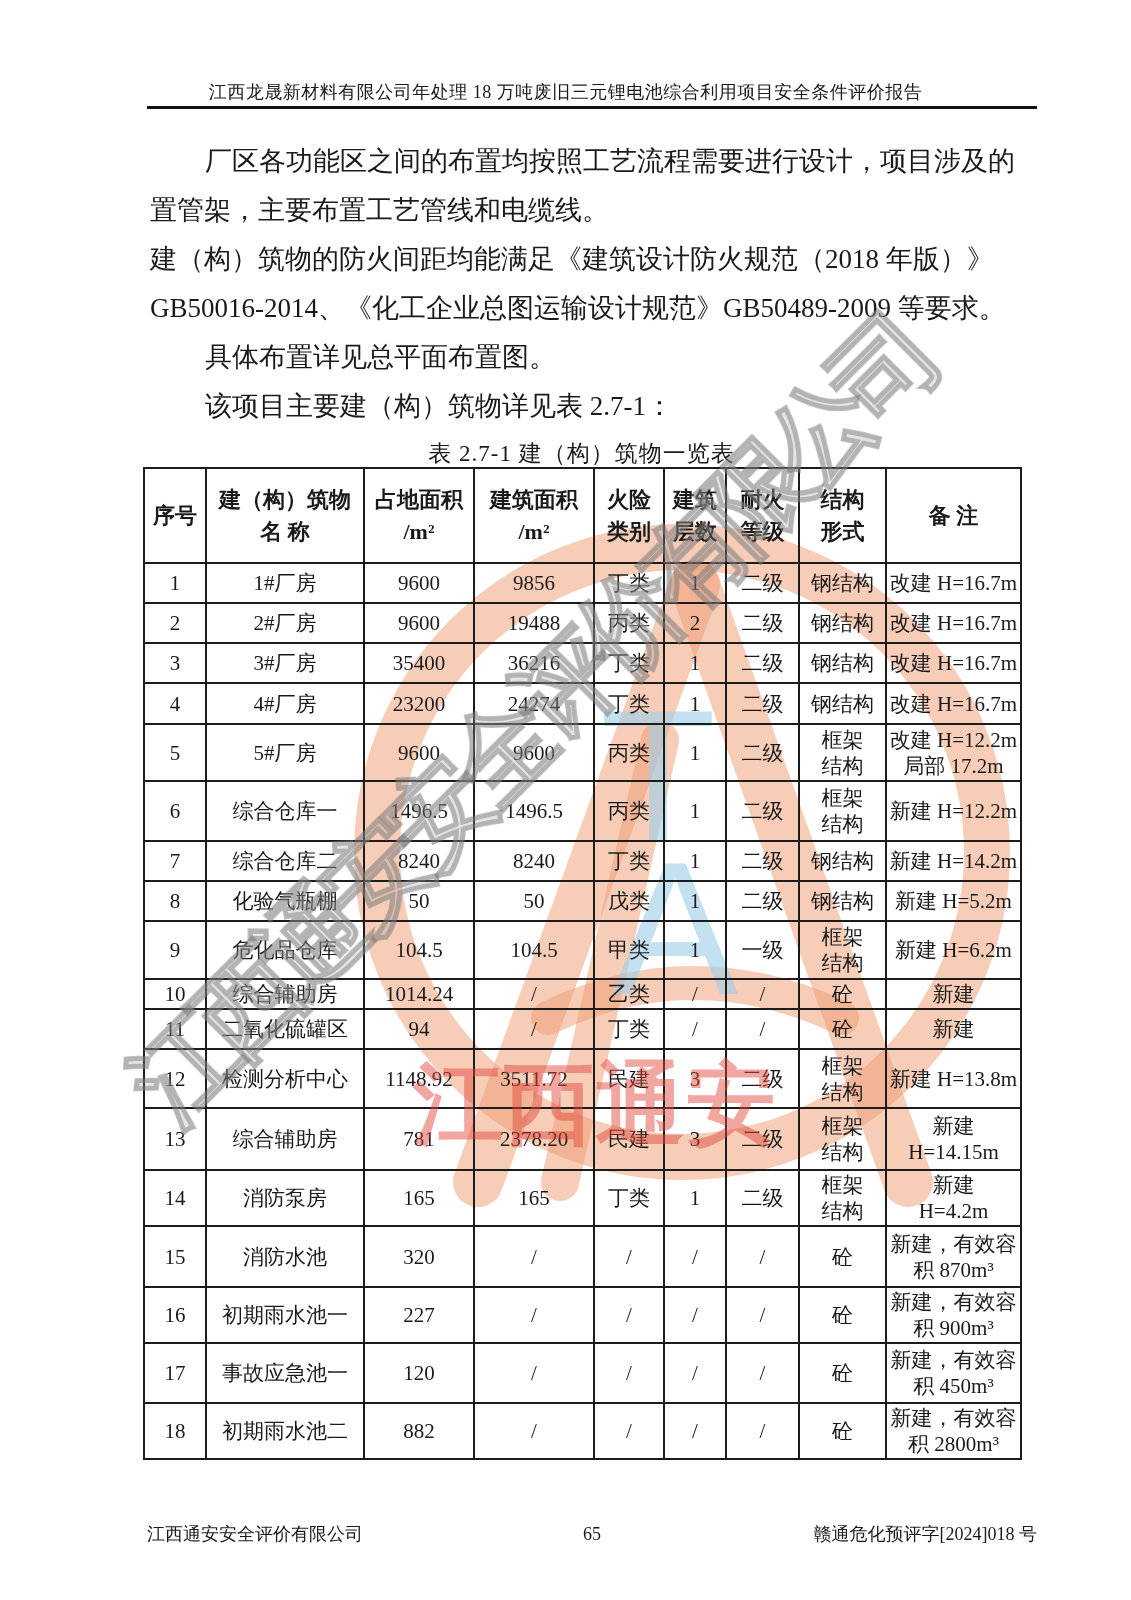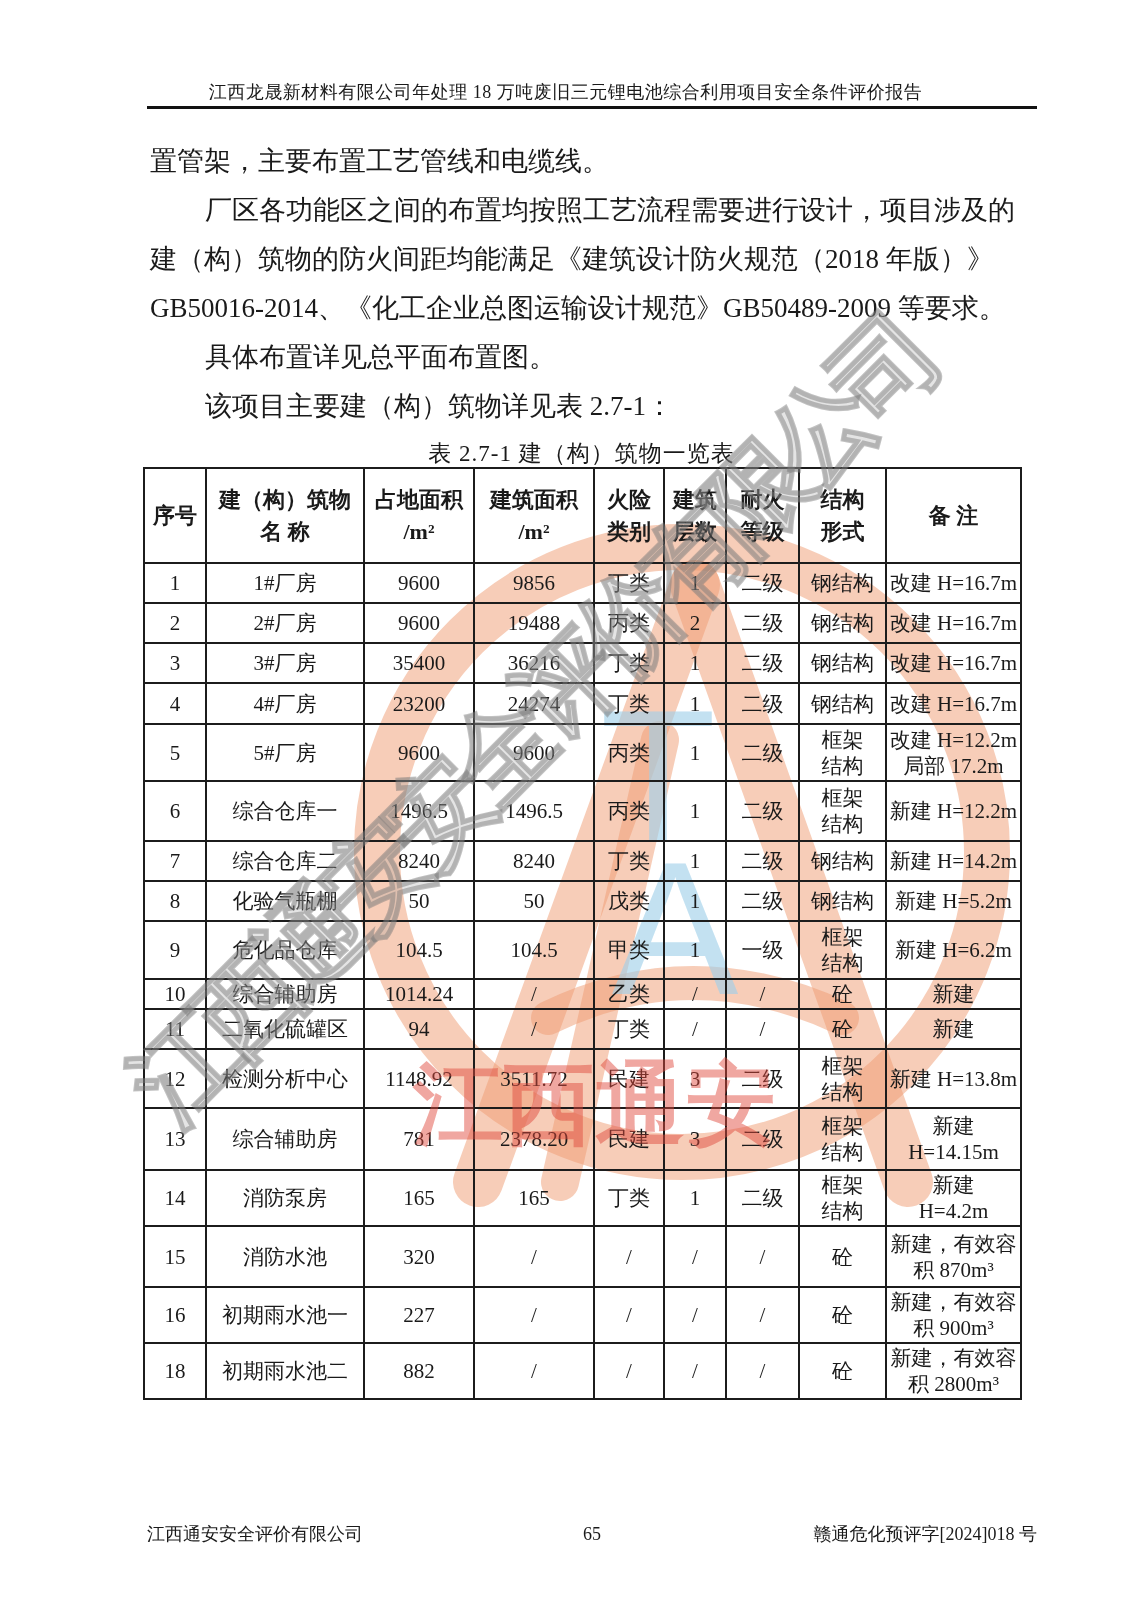--- a/index.html
+++ b/index.html
@@ -93,22 +93,22 @@
       <span class="ta-a">A</span>
     </div>
   </div>
 
   <div class="content">
 
     <div class="doc-header">江西龙晟新材料有限公司年处理 18 万吨废旧三元锂电池综合利用项目安全条件评价报告</div>
     <div class="doc-header-rule"></div>
 
     <div class="paragraphs">
+      <div class="para-line indent">厂区各功能区之间的布置均按照工艺流程需要进行设计，项目涉及的</div>
       <div class="para-line">置管架，主要布置工艺管线和电缆线。</div>
-      <div class="para-line indent">厂区各功能区之间的布置均按照工艺流程需要进行设计，项目涉及的</div>
       <div class="para-line">建（构）筑物的防火间距均能满足《建筑设计防火规范（2018 年版）》</div>
       <div class="para-line">GB50016-2014、《化工企业总图运输设计规范》GB50489-2009 等要求。</div>
       <div class="para-line indent">具体布置详见总平面布置图。</div>
       <div class="para-line indent">该项目主要建（构）筑物详见表 2.7-1：</div>
     </div>
 
     <div class="table-title">表 2.7-1  建（构）筑物一览表</div>
 
     <table class="buildings-table">
       <colgroup>
@@ -323,20 +323,32 @@
             <td>初期雨水池一</td>
             <td>227</td>
             <td>/</td>
             <td>/</td>
             <td>/</td>
             <td>/</td>
             <td>砼</td>
             <td>新建，有效容
 积 900m³</td>
           </tr>
+          <tr style="height: 60px;">
+            <td>17</td>
+            <td>事故应急池一</td>
+            <td>120</td>
+            <td>/</td>
+            <td>/</td>
+            <td>/</td>
+            <td>/</td>
+            <td>砼</td>
+            <td>新建，有效容
+积 450m³</td>
+          </tr>
           <tr style="height: 56px;">
             <td>18</td>
             <td>初期雨水池二</td>
             <td>882</td>
             <td>/</td>
             <td>/</td>
             <td>/</td>
             <td>/</td>
             <td>砼</td>
             <td>新建，有效容

